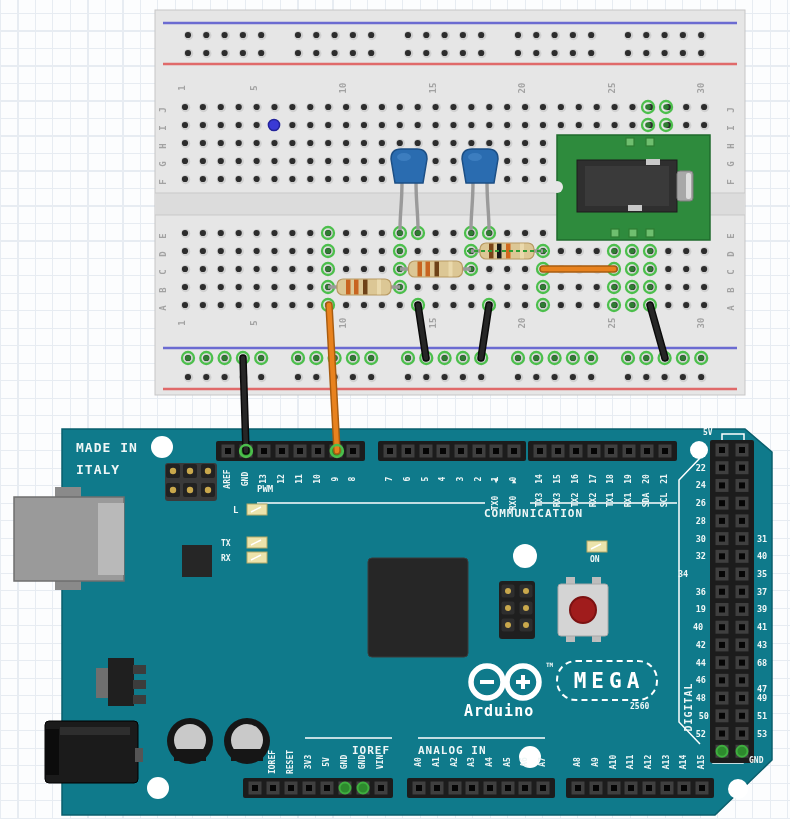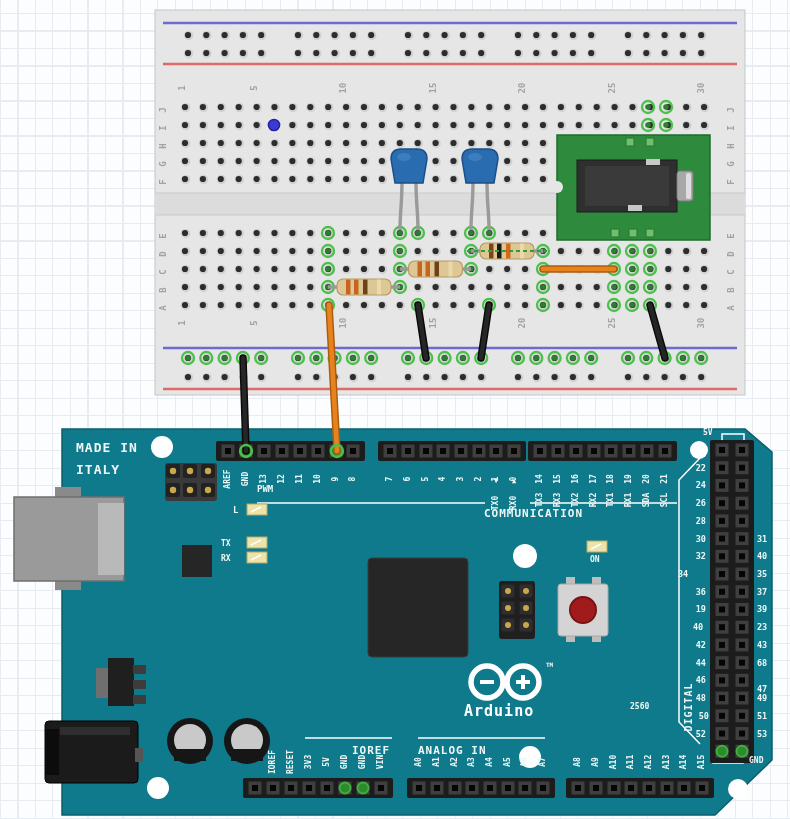--- a/index.html
+++ b/index.html
@@ -1328,20 +1328,21 @@
     <div class="lbl s9" style="left:233px;top:506px;">L</div>
     <div class="lbl s8" style="left:221px;top:540px;">TX</div>
     <div class="lbl s8" style="left:221px;top:555px;">RX</div>
     <div class="lbl s8" style="left:590px;top:556px;">ON</div>
     <div class="lbl s11" style="left:352px;top:745px;">IOREF</div>
     <div class="lbl s11" style="left:418px;top:745px;">ANALOG IN</div>
     <div class="lbl rot" style="left:689px;top:707px;font-size:10px;letter-spacing:1px;">DIGITAL</div>
     <div class="lbl s8" style="left:703px;top:429px;">5V</div>
     <div class="lbl s8" style="left:749px;top:757px;">GND</div>
     <div class="brand">Arduino</div>
+    <div class="badge">MEGA</div>
     <div class="lbl s8" style="left:630px;top:703px;">2560</div>
     <div class="lbl s6" style="left:546px;top:662px;">TM</div>
   <div class="lbl rot" style="left: 228px; top: 479px; font-size: 8px;">AREF</div>
       <div class="lbl rot" style="left: 246px; top: 479px; font-size: 8px;">GND</div>
       <div class="lbl rot" style="left: 264px; top: 479px; font-size: 8px;">13</div>
       <div class="lbl rot" style="left: 282px; top: 479px; font-size: 8px;">12</div>
       <div class="lbl rot" style="left: 300px; top: 479px; font-size: 8px;">11</div>
       <div class="lbl rot" style="left: 318px; top: 479px; font-size: 8px;">10</div>
       <div class="lbl rot" style="left: 336px; top: 479px; font-size: 8px;">9</div>
       <div class="lbl rot" style="left: 353px; top: 479px; font-size: 8px;">8</div>
@@ -1404,21 +1405,21 @@
       <div class="dnum" style="left: 757px; top: 534.6px;">31</div>
       <div class="dnum" style="left: 678px; top: 552.32px; width: 28px; text-align: right;">32</div>
       <div class="dnum" style="left: 757px; top: 552.32px;">40</div>
       <div class="dnum" style="left: 678px; top: 570.04px; width: 28px; ">34</div>
       <div class="dnum" style="left: 757px; top: 570.04px;">35</div>
       <div class="dnum" style="left: 678px; top: 587.76px; width: 28px; text-align: right;">36</div>
       <div class="dnum" style="left: 757px; top: 587.76px;">37</div>
       <div class="dnum" style="left: 678px; top: 605.48px; width: 28px; text-align: right;">19</div>
       <div class="dnum" style="left: 757px; top: 605.48px;">39</div>
       <div class="dnum" style="left: 678px; top: 623.2px; width: 40px; text-align: center;">40</div>
-      <div class="dnum" style="left: 757px; top: 623.2px;">23</div>
+      <div class="dnum" style="left: 757px; top: 623.2px;">41</div>
       <div class="dnum" style="left: 678px; top: 640.92px; width: 28px; text-align: right;">42</div>
       <div class="dnum" style="left: 757px; top: 640.92px;">43</div>
       <div class="dnum" style="left: 678px; top: 658.64px; width: 28px; text-align: right;">44</div>
       <div class="dnum" style="left: 757px; top: 658.64px;">68</div>
       <div class="dnum" style="left: 678px; top: 676.36px; width: 28px; text-align: right;">46</div>
       <div class="dnum" style="left: 757px; top: 685px; text-align: center;">47</div>
       <div class="dnum" style="left: 678px; top: 694.08px; width: 28px; text-align: right;">48</div>
       <div class="dnum" style="left: 757px; top: 694.08px;">49</div>
       <div class="dnum" style="left: 678px; top: 711.8px; width: 31px; text-align: right;">50</div>
       <div class="dnum" style="left: 757px; top: 711.8px;">51</div>

